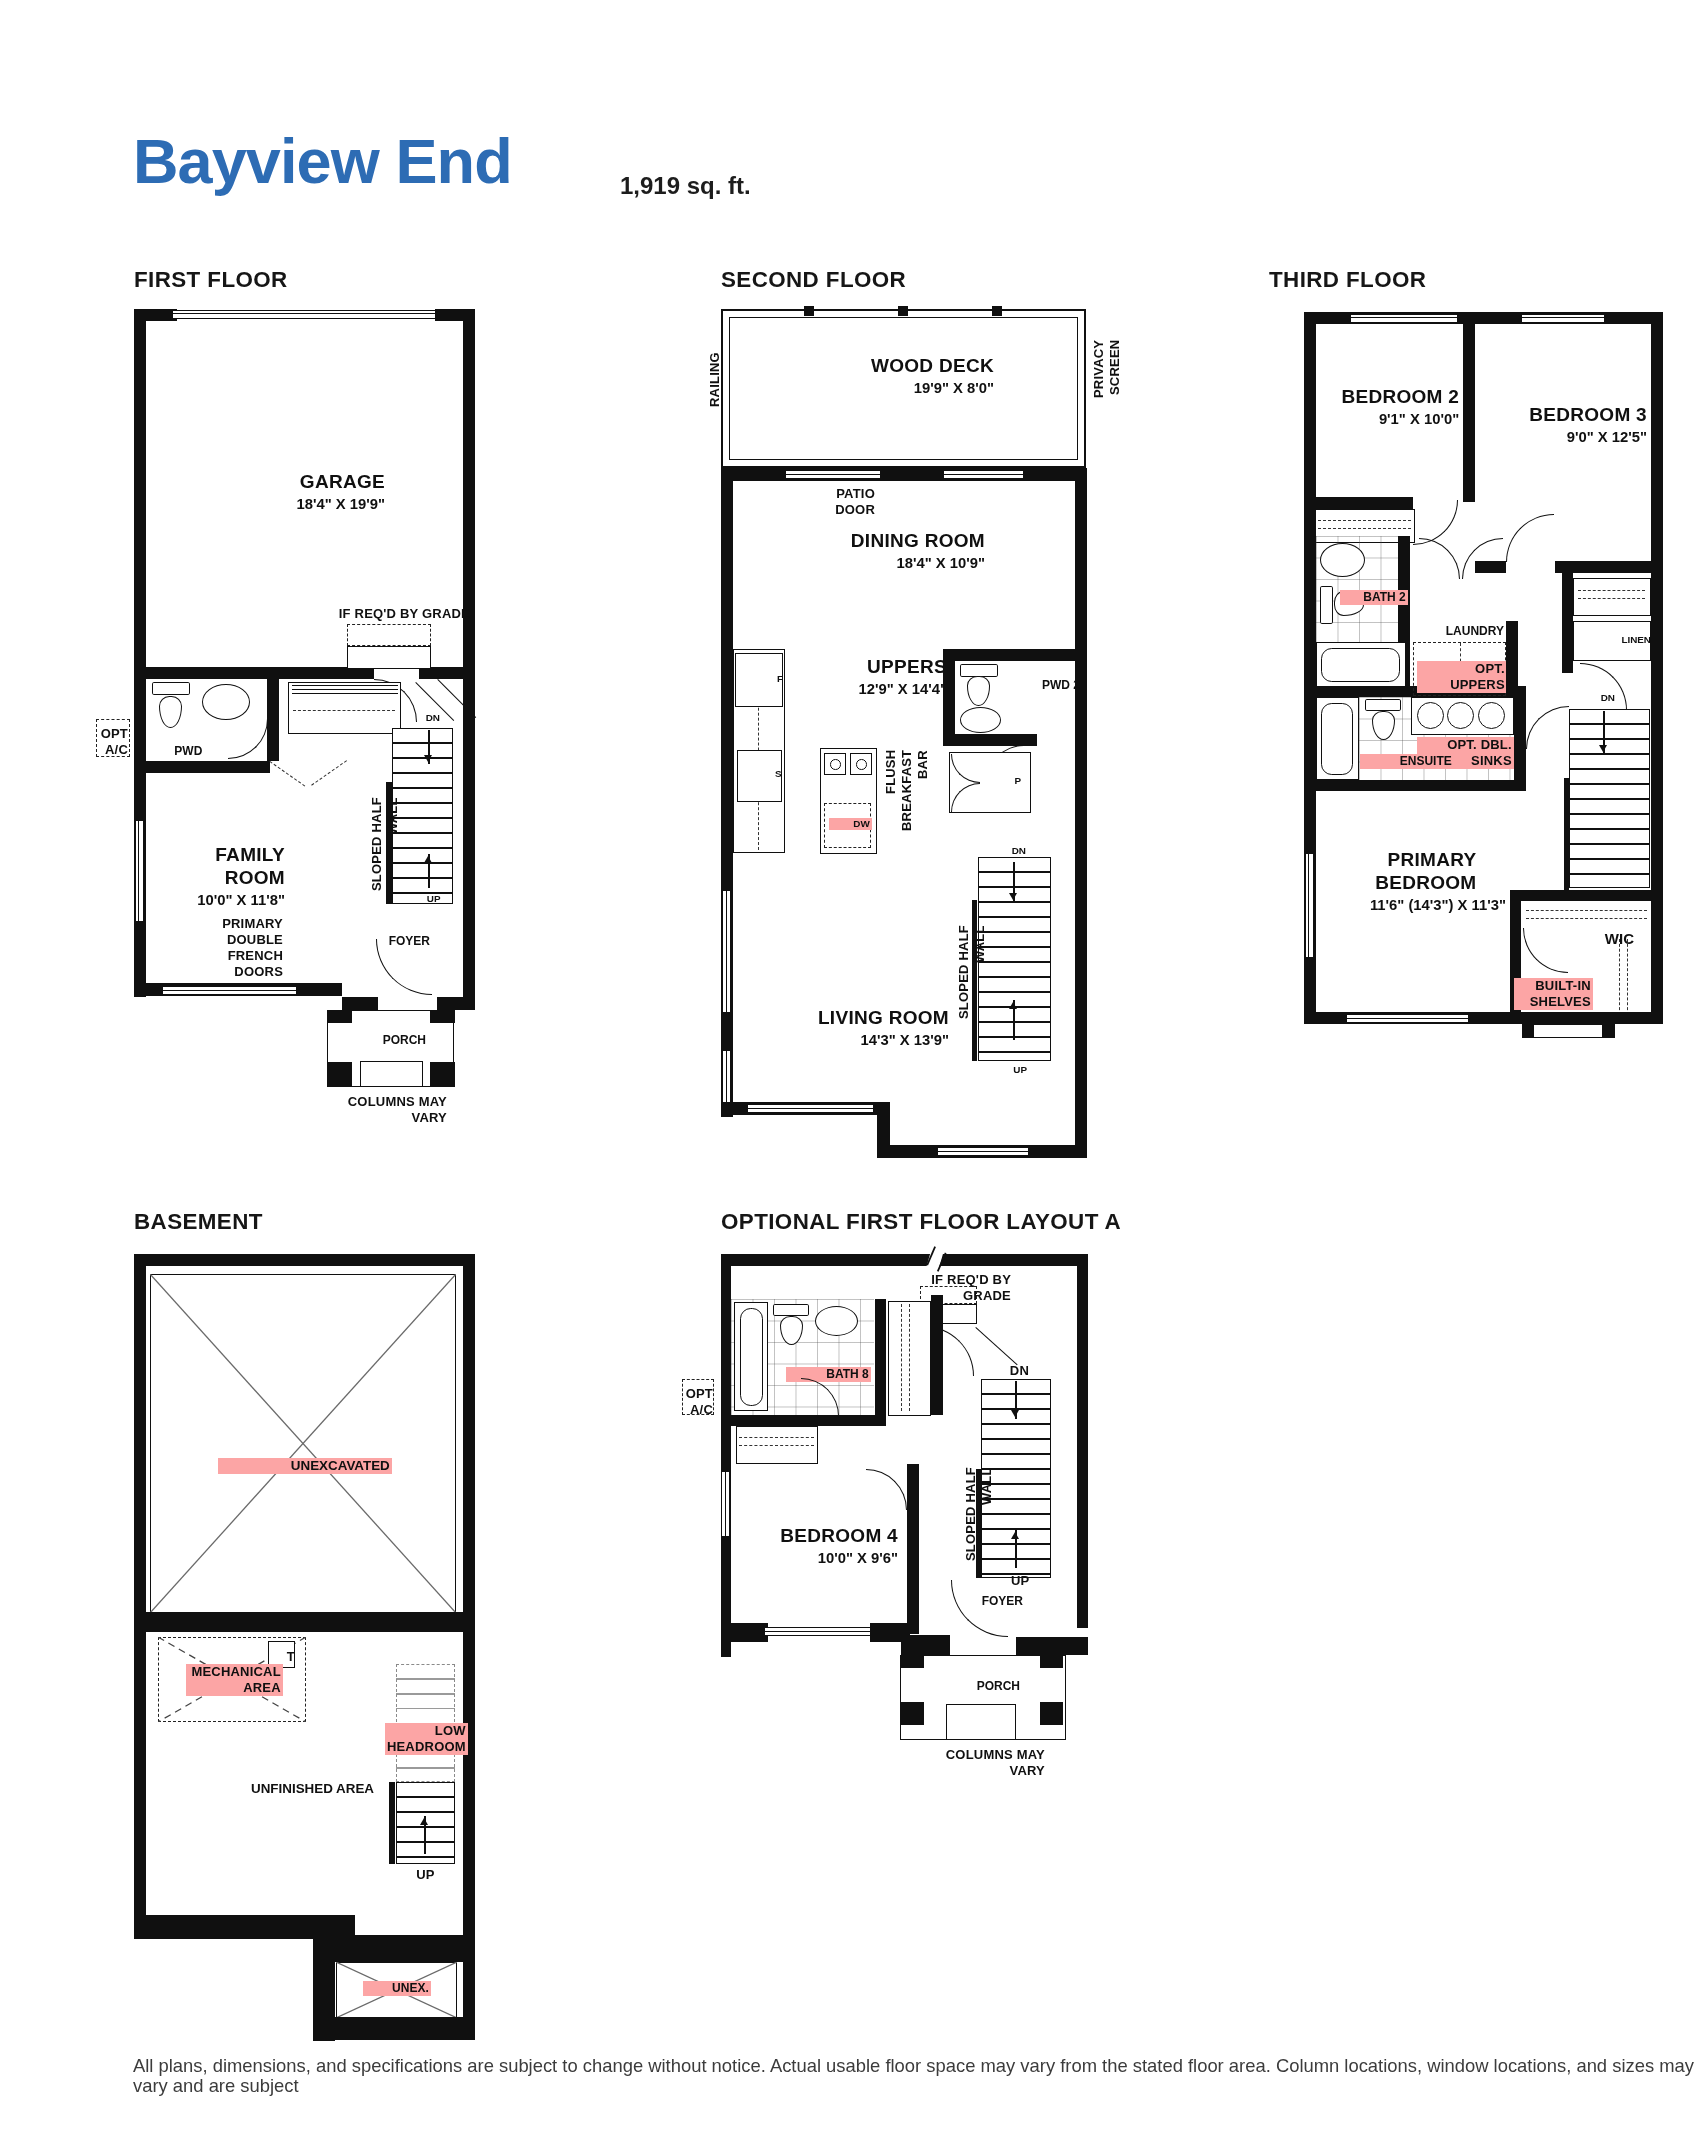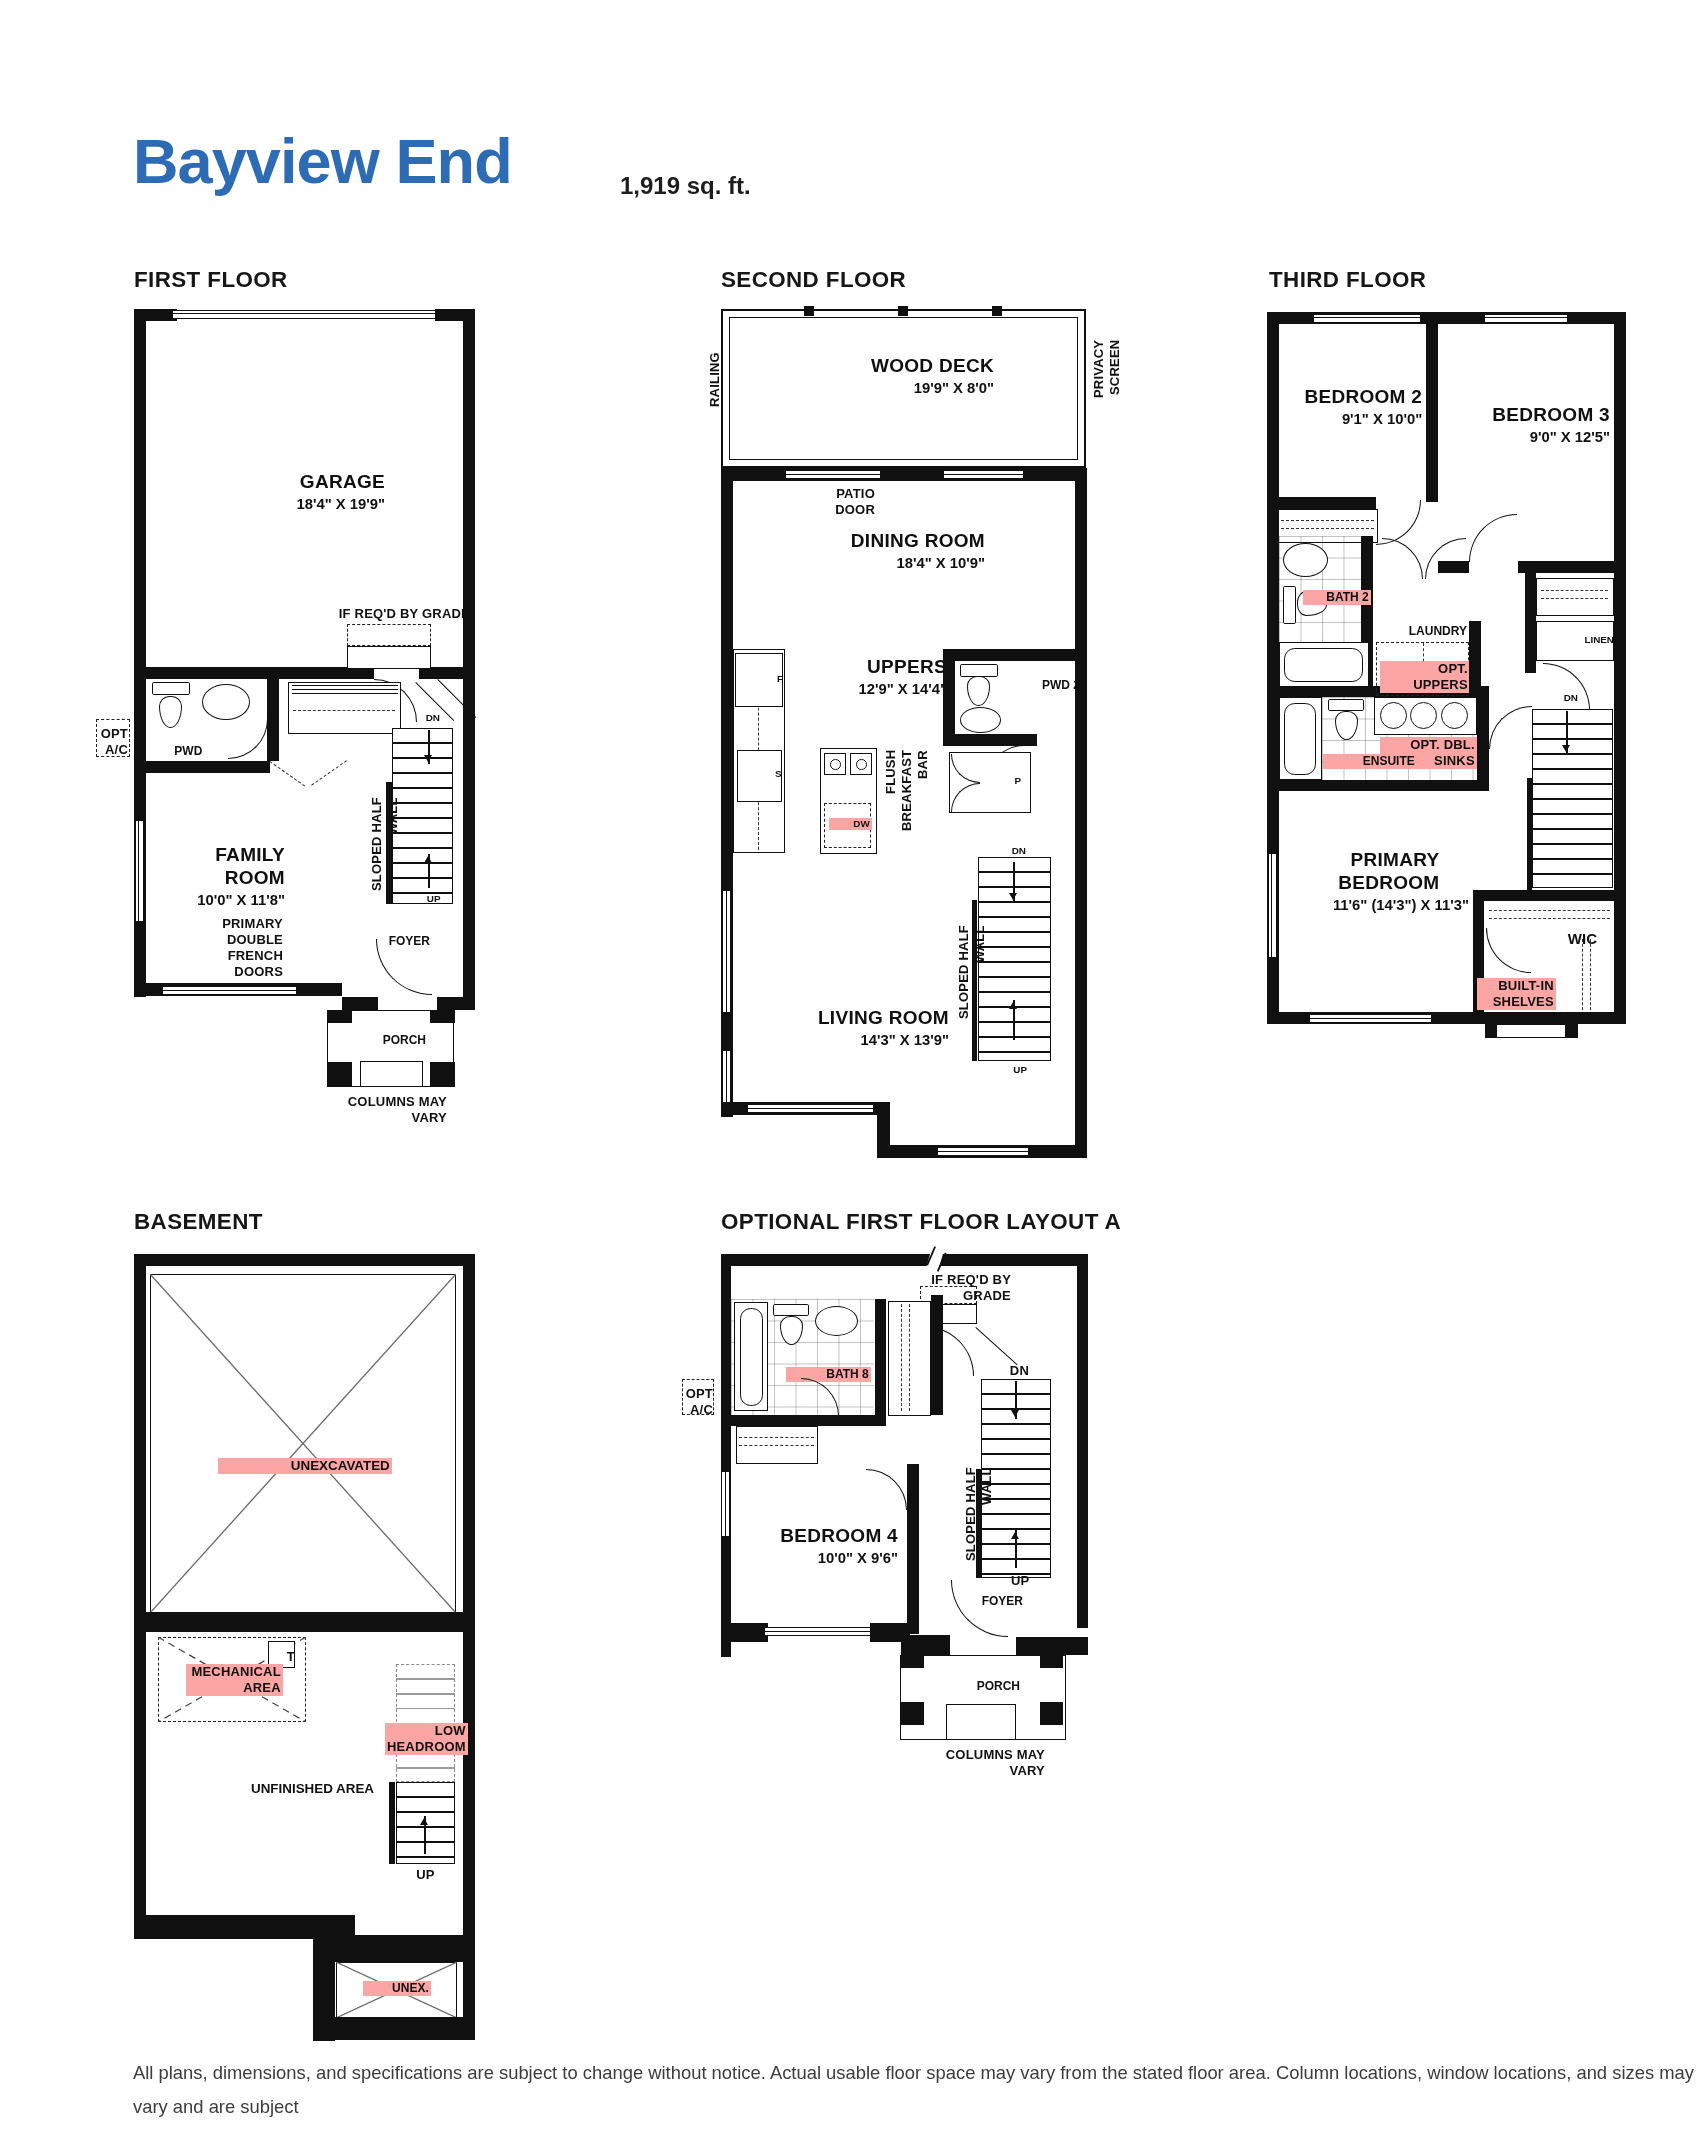--- a/index.html
+++ b/index.html
@@ -43,21 +43,21 @@
          linear-gradient(90deg,rgba(80,80,80,.35) 0.9px,transparent 0.9px);background-size:21.5px 21.5px}
   .arr{position:absolute;width:1.8px;background:#101010}
   .arr.d:after{content:"";position:absolute;bottom:-1.8px;left:-4.5px;width:0;height:0;border:4.5px solid transparent;border-top:7.2px solid #101010}
   .arr.u:after{content:"";position:absolute;top:-1.8px;left:-4.5px;width:0;height:0;border:4.5px solid transparent;border-bottom:7.2px solid #101010}
   .dlh{position:absolute;border-top:1.6px dashed #333}
   .dlv{position:absolute;border-left:1.6px dashed #333}
   .leaf{position:absolute;border-top:1.6px solid #101010;transform-origin:0 0}
   .xsvg{position:absolute}
   #title{position:absolute;left:133px;top:125px;font-size:63px;font-weight:700;letter-spacing:-0.9px}
   #sqft{position:absolute;left:620px;top:172px;font-size:24px;font-weight:600;color:#1d1d1d}
-  #footer{position:absolute;left:133px;top:2056px;font-size:18.4px;font-weight:400;color:#3c3c3c;line-height:34px}
+  #footer{position:absolute;left:133px;top:2056px;font-size:18.4px;font-weight:400;color:#3c3c3c;line-height:20px}
 </style>
 </head>
 <body>
 
 <div id="title" style="color:#2d6cb4">Bayview End</div>
 <div id="sqft">1,919 sq. ft.</div>
 
 <div class="sec" style="left:134px;top:267px">FIRST FLOOR</div>
 <div class="sec" style="left:721px;top:267px">SECOND FLOOR</div>
 <div class="sec" style="left:1269px;top:267px">THIRD FLOOR</div>
@@ -190,21 +190,21 @@
     <div class="big">LIVING ROOM</div>
     <div class="dims">14'3" X 13'9"</div>
   </div>
   <i class="w" style="left:5.4px;top:793px;width:168px;height:12.5px"></i>
   <i class="wh" style="left:32px;top:795px;width:125px"></i>
   <i class="w" style="left:161px;top:793px;width:12.5px;height:56px"></i>
   <i class="w" style="left:161px;top:836px;width:210px;height:12.5px"></i>
   <i class="wh" style="left:222px;top:838px;width:90px"></i>
 </div>
 
-<div class="plan" id="plan-third" style="left:1267px;top:312px;width:358px;height:734px">
+<div class="plan" id="plan-third" style="left:1304px;top:312px;width:358px;height:734px">
   <i class="w" style="left:0;top:0;width:358px;height:11.6px"></i>
   <i class="wh" style="left:47px;top:1.8px;width:106px"></i>
   <i class="wh" style="left:218px;top:1.8px;width:82px"></i>
   <i class="w" style="left:0;top:0;width:11.6px;height:712px"></i>
   <i class="wv" style="left:0.9px;top:542px;height:103px"></i>
   <i class="w" style="left:347px;top:0;width:11.6px;height:712px"></i>
   <i class="w" style="left:159px;top:0;width:11.6px;height:190px"></i>
   <div class="lbl" style="left:7.2px;top:73px;width:148px">
     <div class="big">BEDROOM 2</div>
     <div class="dims">9'1" X 10'0"</div>

